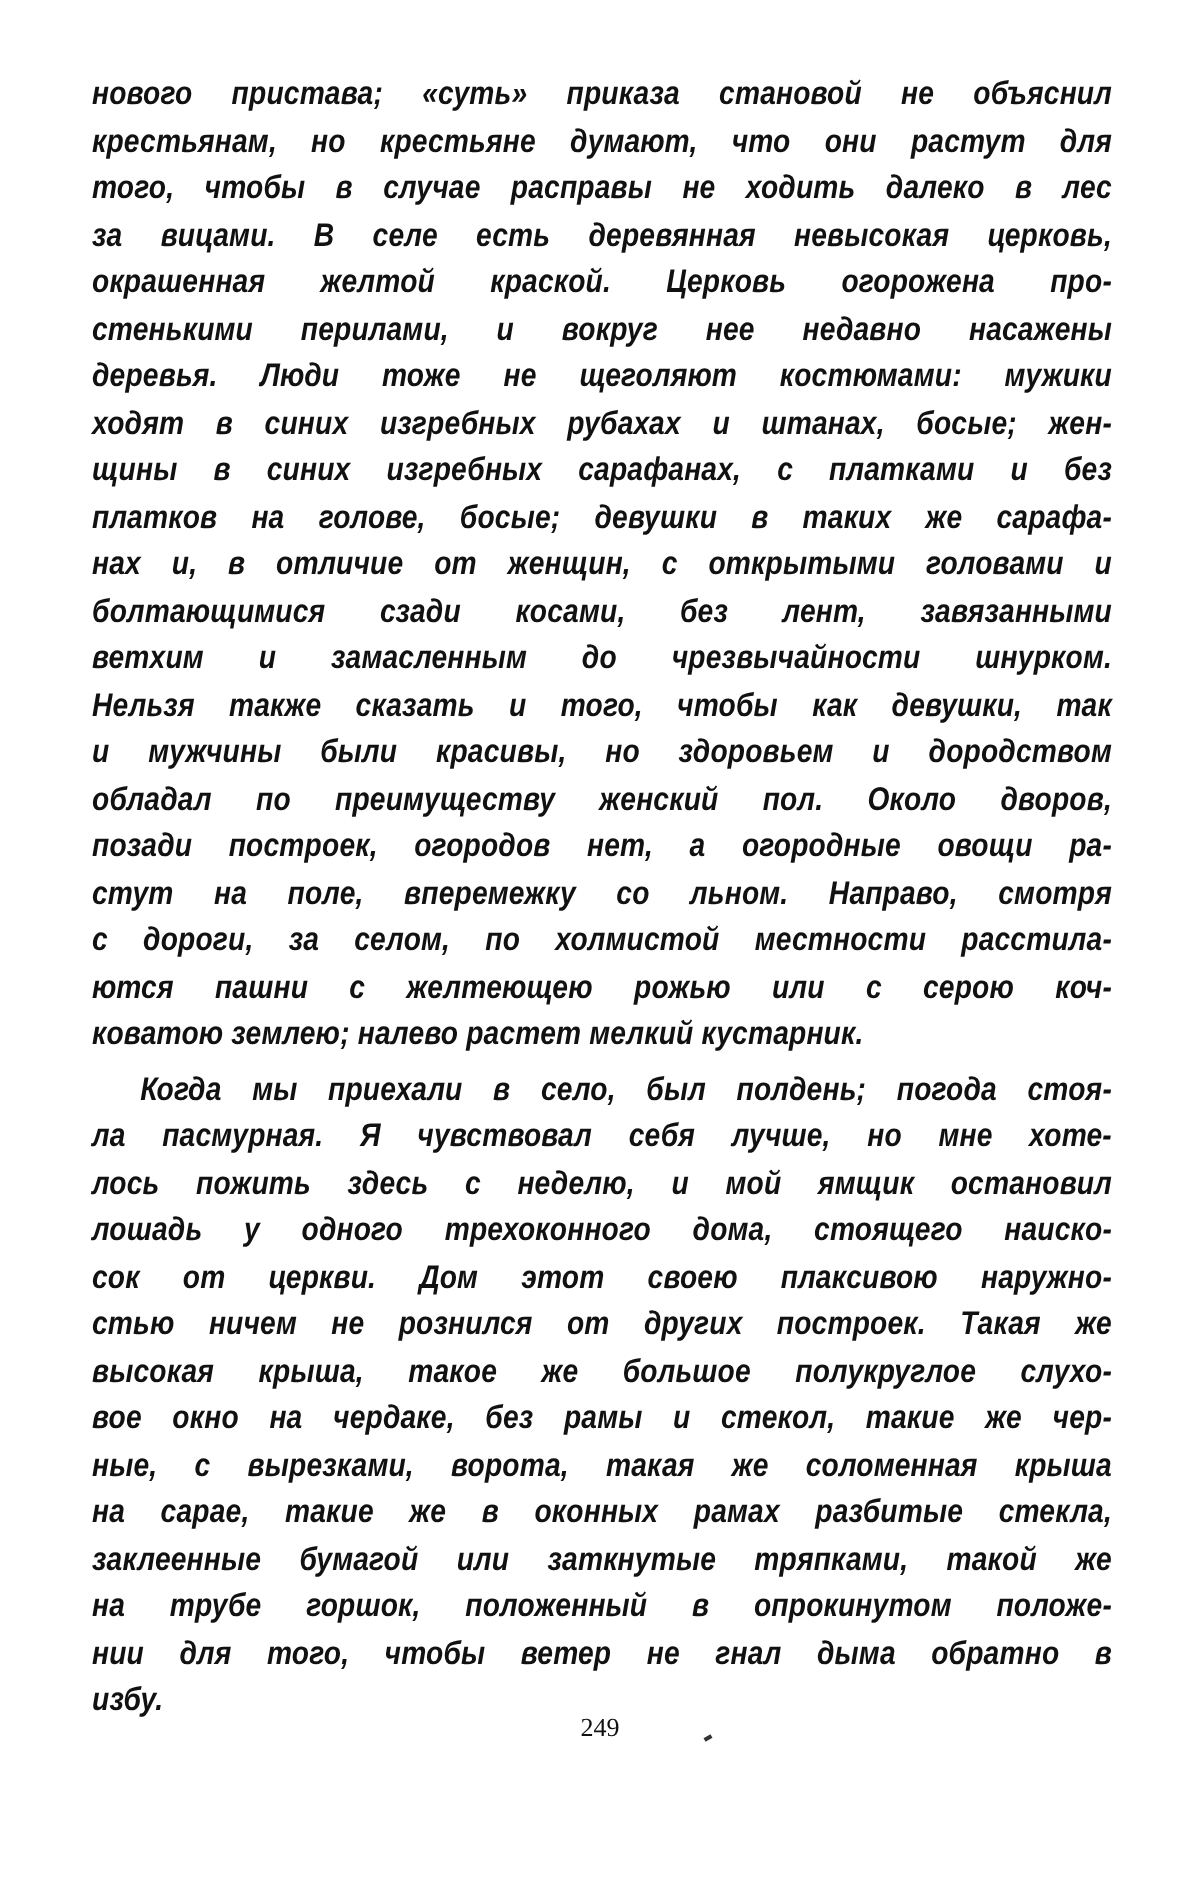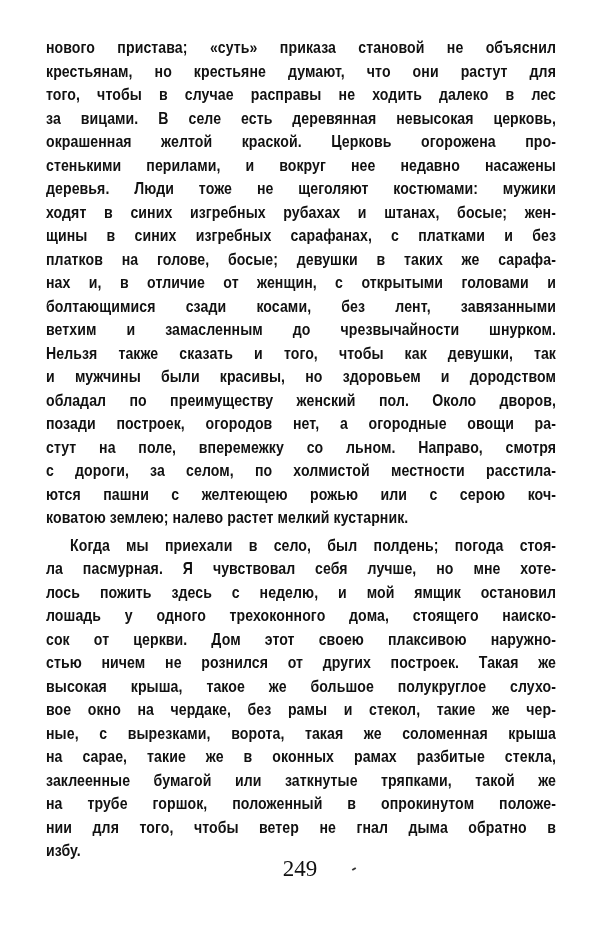--- a/index.html
+++ b/index.html
@@ -1,20 +1,20 @@
 <!DOCTYPE html>
 <html><head>
 <meta charset="utf-8">
 <style>
   html, body { margin: 0; padding: 0; }
   body {
     width: 600px; height: 943px; background: #ffffff; position: relative; overflow: hidden;
   }
   .page {
-    position: absolute; left: 46px; top: 36px; width: 510px;
+    position: absolute; left: 46px; top: 36px; width: 510px; font-style: italic;
   }
   .line {
     font-family: "Liberation Sans", sans-serif;
     font-weight: bold;
     font-size: 16.4px;
     color: #111111;
     height: 23.5px;
     line-height: 23.5px;
     white-space: nowrap;
     text-align: justify;
@@ -24,21 +24,21 @@
     transform-origin: left center;
     width: 593px;
   }
   .line.last { text-align-last: left; }
   .line.indent { padding-left: 28px; width: 565px; }
   .para-gap { height: 4px; }
   .page-number {
     position: absolute; left: 0; width: 600px; top: 856px;
     text-align: center;
     font-family: "Liberation Serif", serif;
-    font-size: 23px; color: #111;
+    font-size: 13px; color: #111;
   }
   .mark {
     position: absolute; left: 352px; top: 868px; width: 4px; height: 2px;
     background: #333; transform: rotate(-30deg);
   }
 </style>
 </head>
 <body>
 
 <div class="page">

